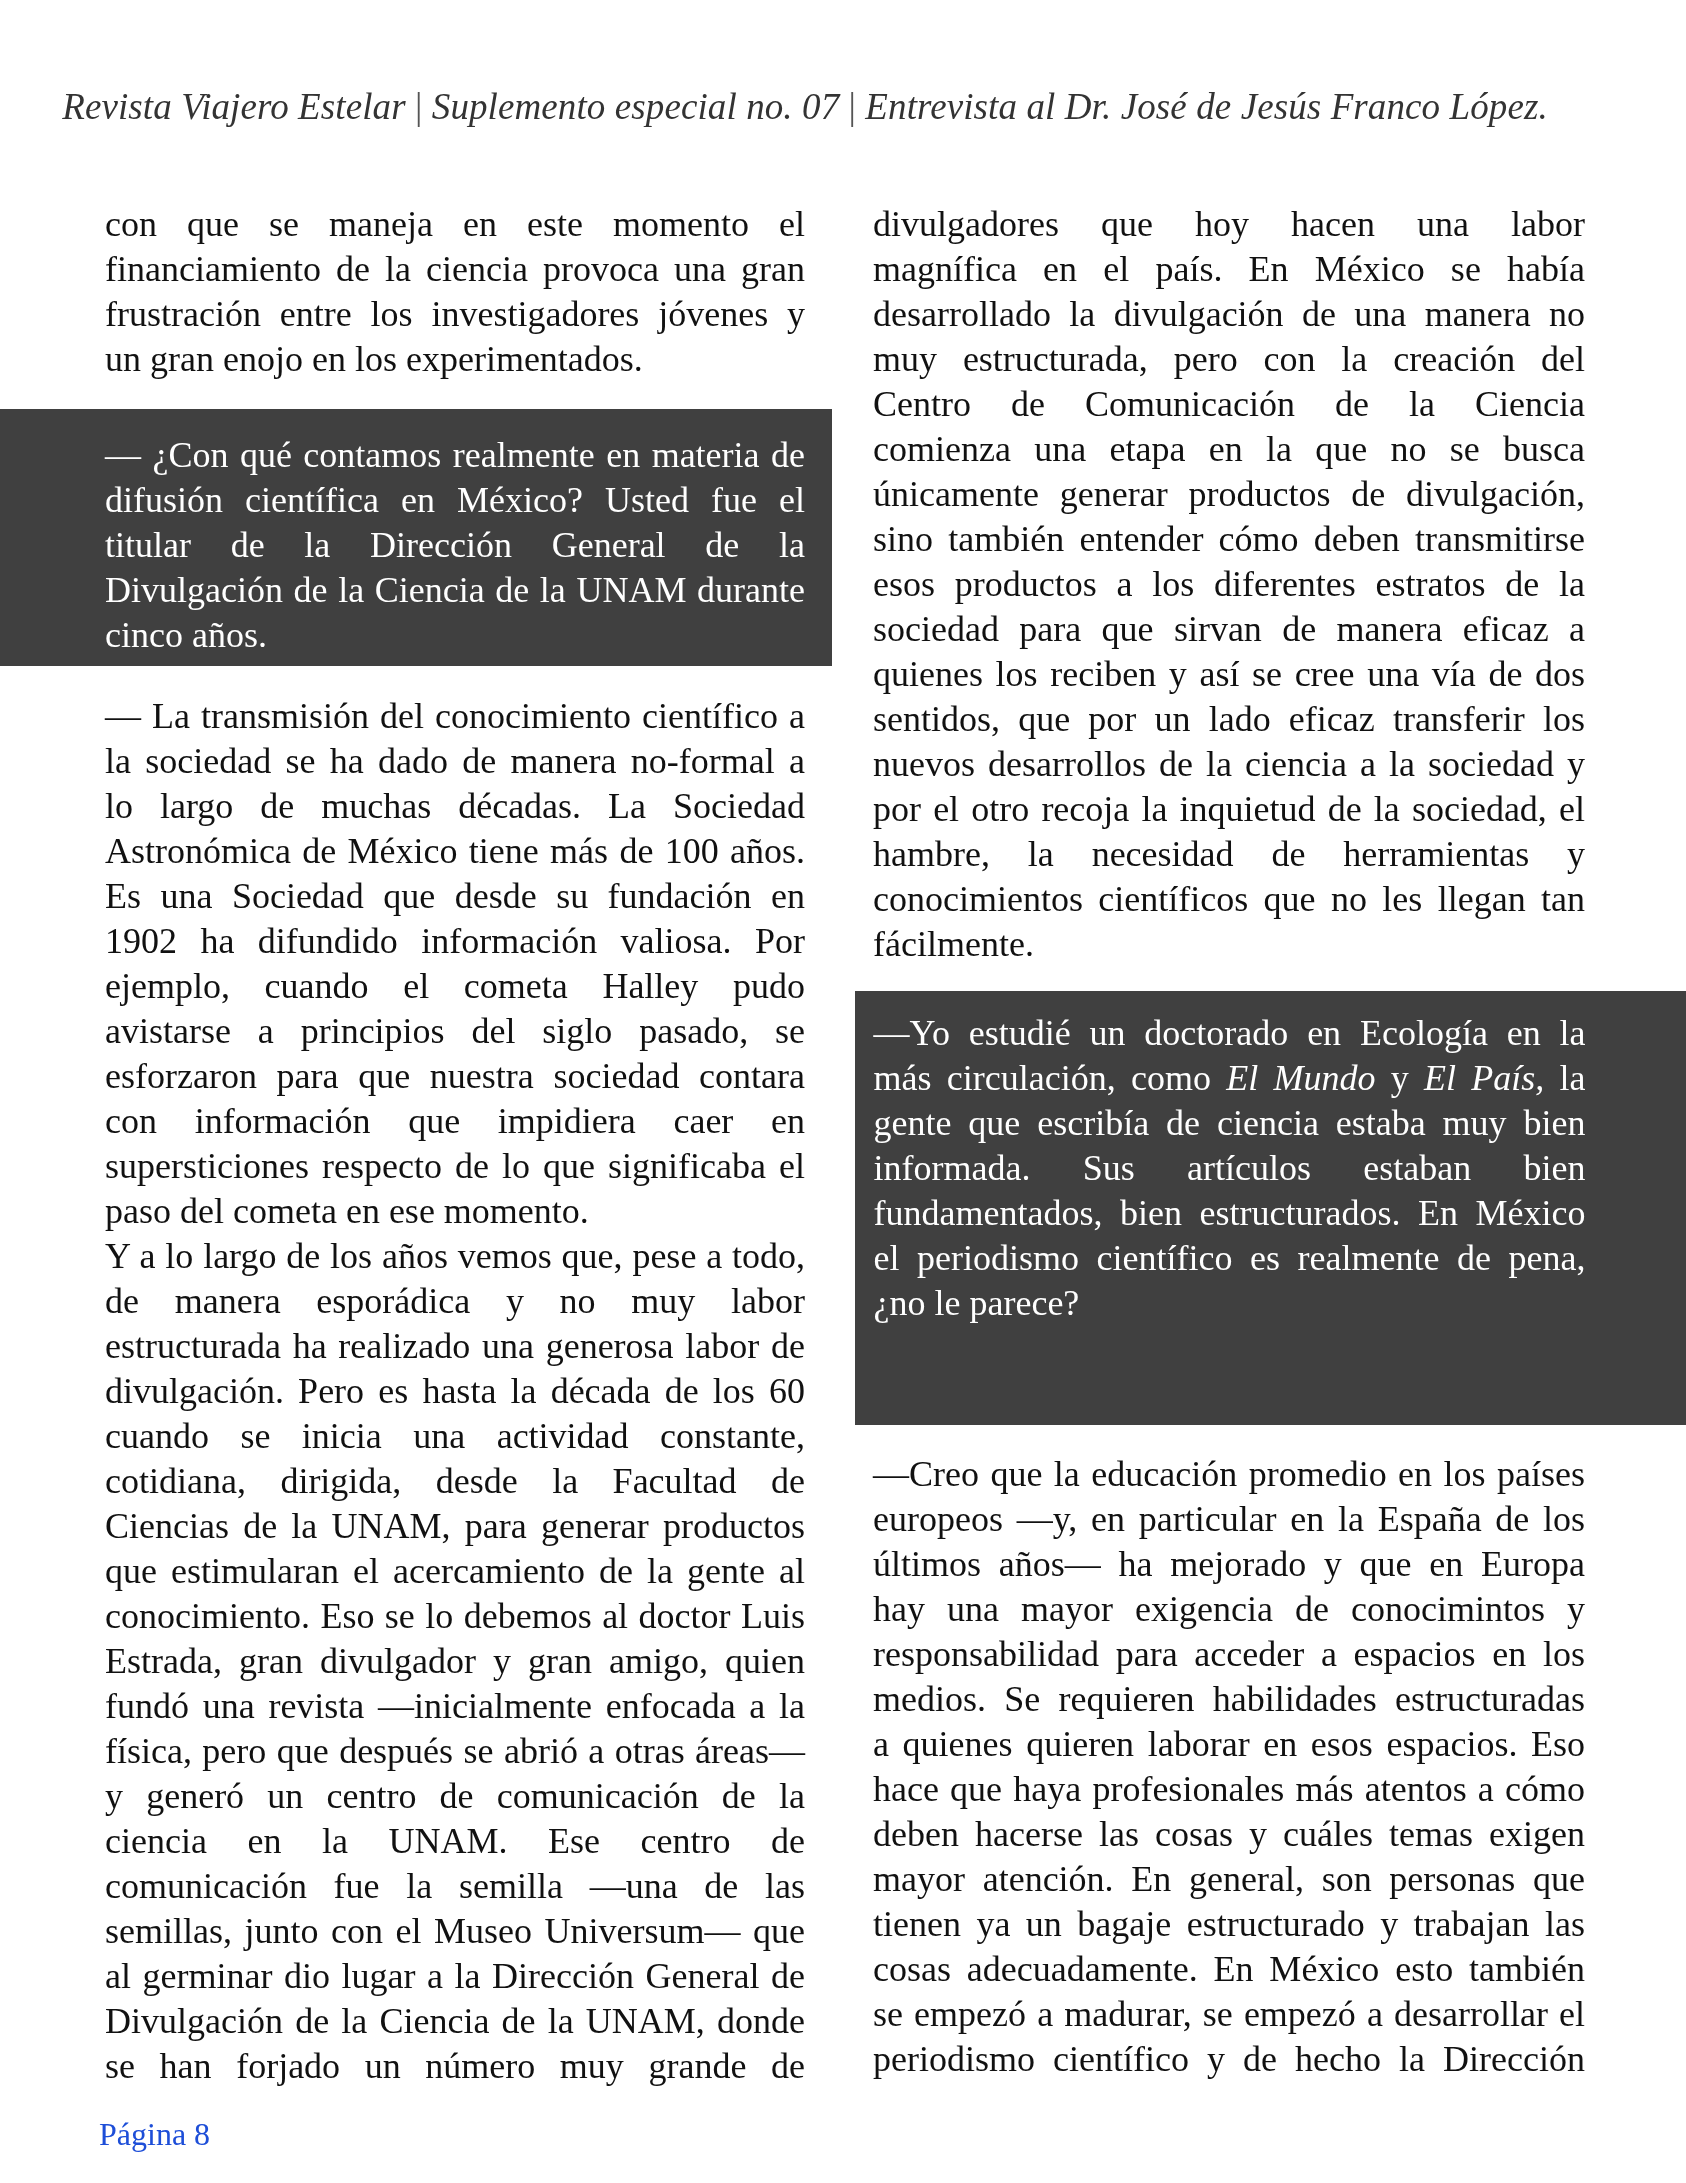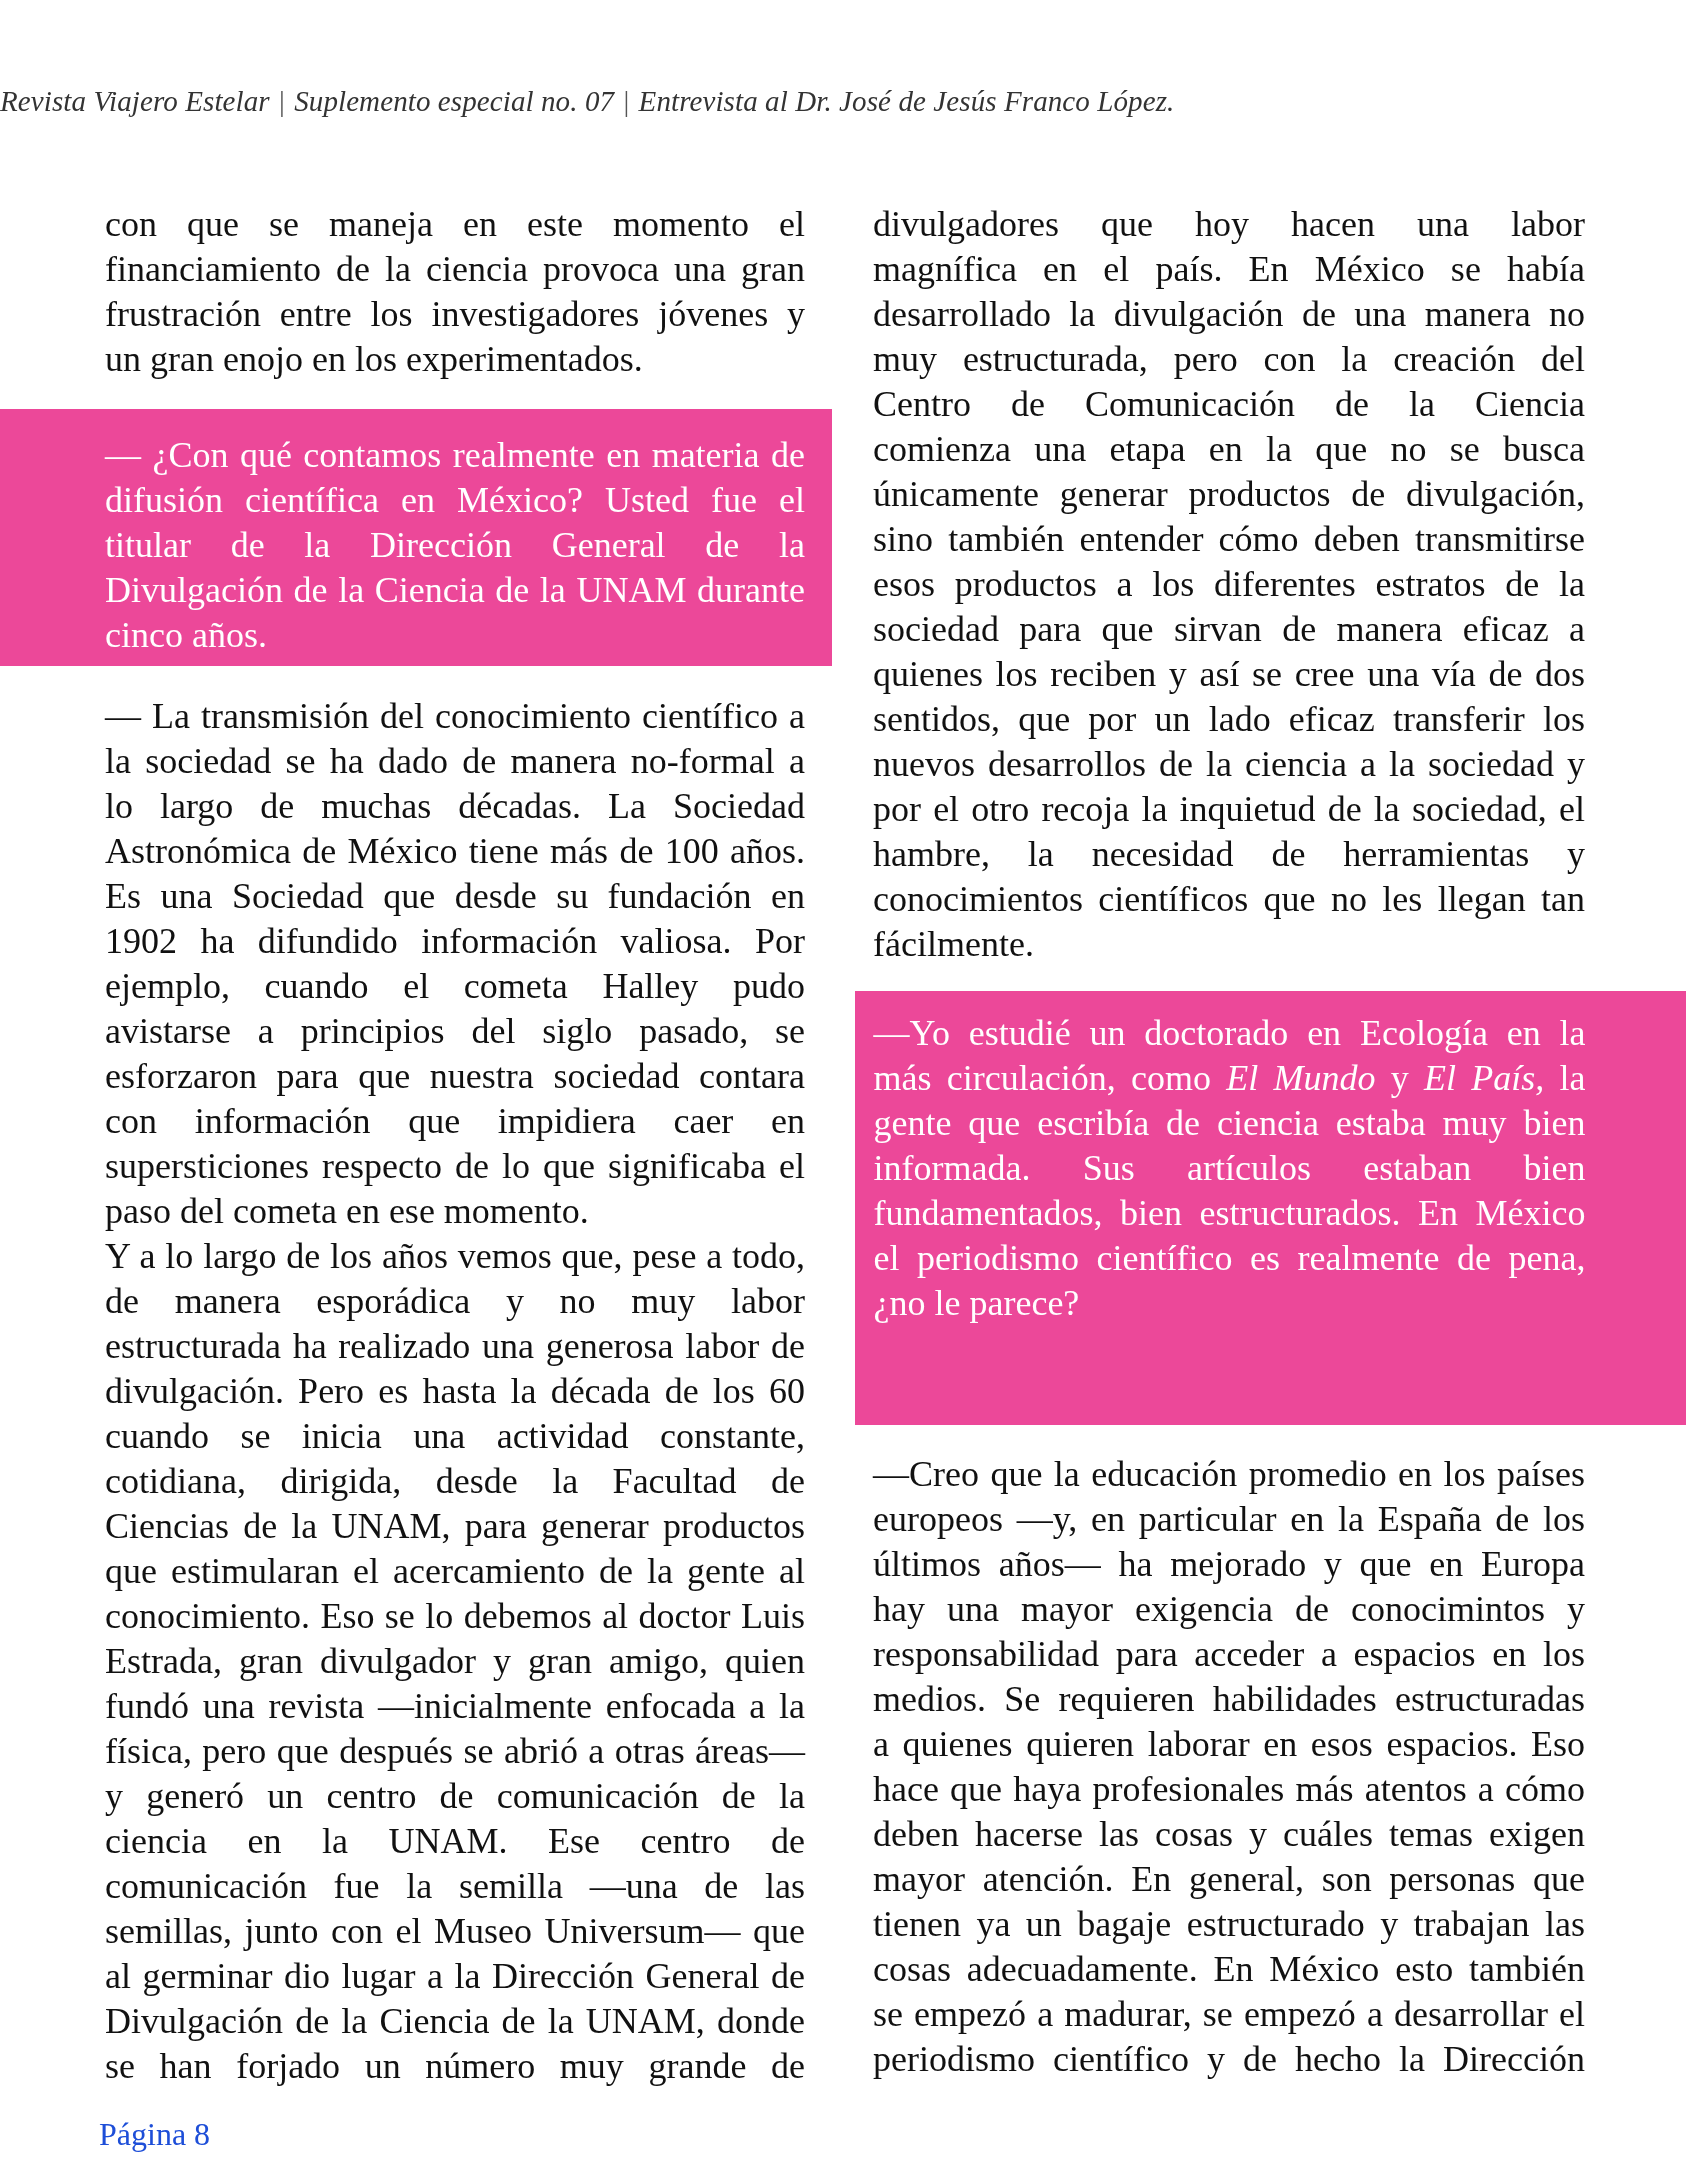--- a/index.html
+++ b/index.html
@@ -1,24 +1,24 @@
 <!DOCTYPE html>
 <html style="font-size:10.6px"><head>
 <meta charset="utf-8">
 <style>
   html, body { margin: 0; padding: 0; background: #ffffff; }
   body { width: 1687px; height: 2183px; position: relative; overflow: hidden;
          font-family: "Liberation Serif", "DejaVu Serif", serif; color: #111111; }
-  .header { position: absolute; top: 85px; left: 0; width: 1574px; text-align: left;
-            font-style: italic; font-size: 29px; color: #333333; letter-spacing: 0.1px; }
+  .header { position: absolute; top: 85px; left: 0; width: 1574px; text-align: center;
+            font-style: italic; font-size: 37px; color: #333333; letter-spacing: 0.1px; padding-left: 18px; }
   .header .sep { display: inline-block; margin: 0 9.3px; font-style: normal; color: #555; }
   .col { position: absolute; font-size: 36px; line-height: 45px; text-align: justify; }
   .line { display: block; text-align: justify; text-align-last: justify; white-space: nowrap; }
   .line.last { text-align-last: left; }
-  .box { position: absolute; background: #ec4899; color: #ffffff; }
+  .box { position: absolute; background: #404040; color: #ffffff; }
   .footer { position: absolute; left: 99px; top: 2116px; font-size: 32px; color: #1d4ed8; }
 </style>
 </head>
 <body>
 
 <div class="header">
   <span>Revista Viajero Estelar</span><span class="sep">|</span><span>Suplemento especial no. 07</span><span class="sep">|</span><span>Entrevista al Dr. José de Jesús Franco López.</span>
 </div>
 
 <div class="col" style="left:105px; top:202px; width:700px;">

